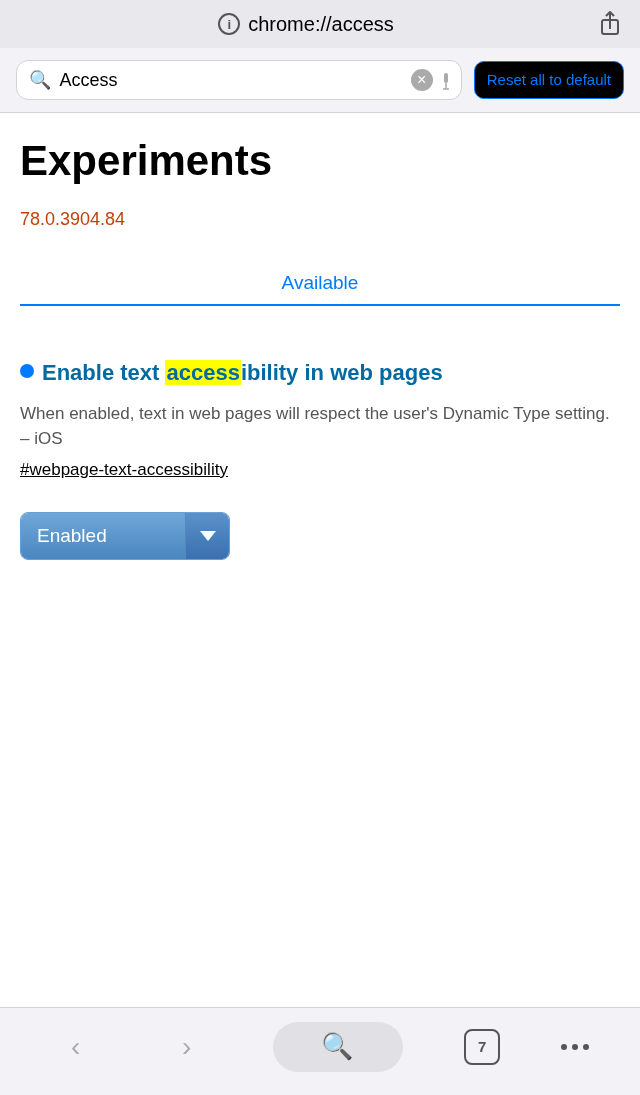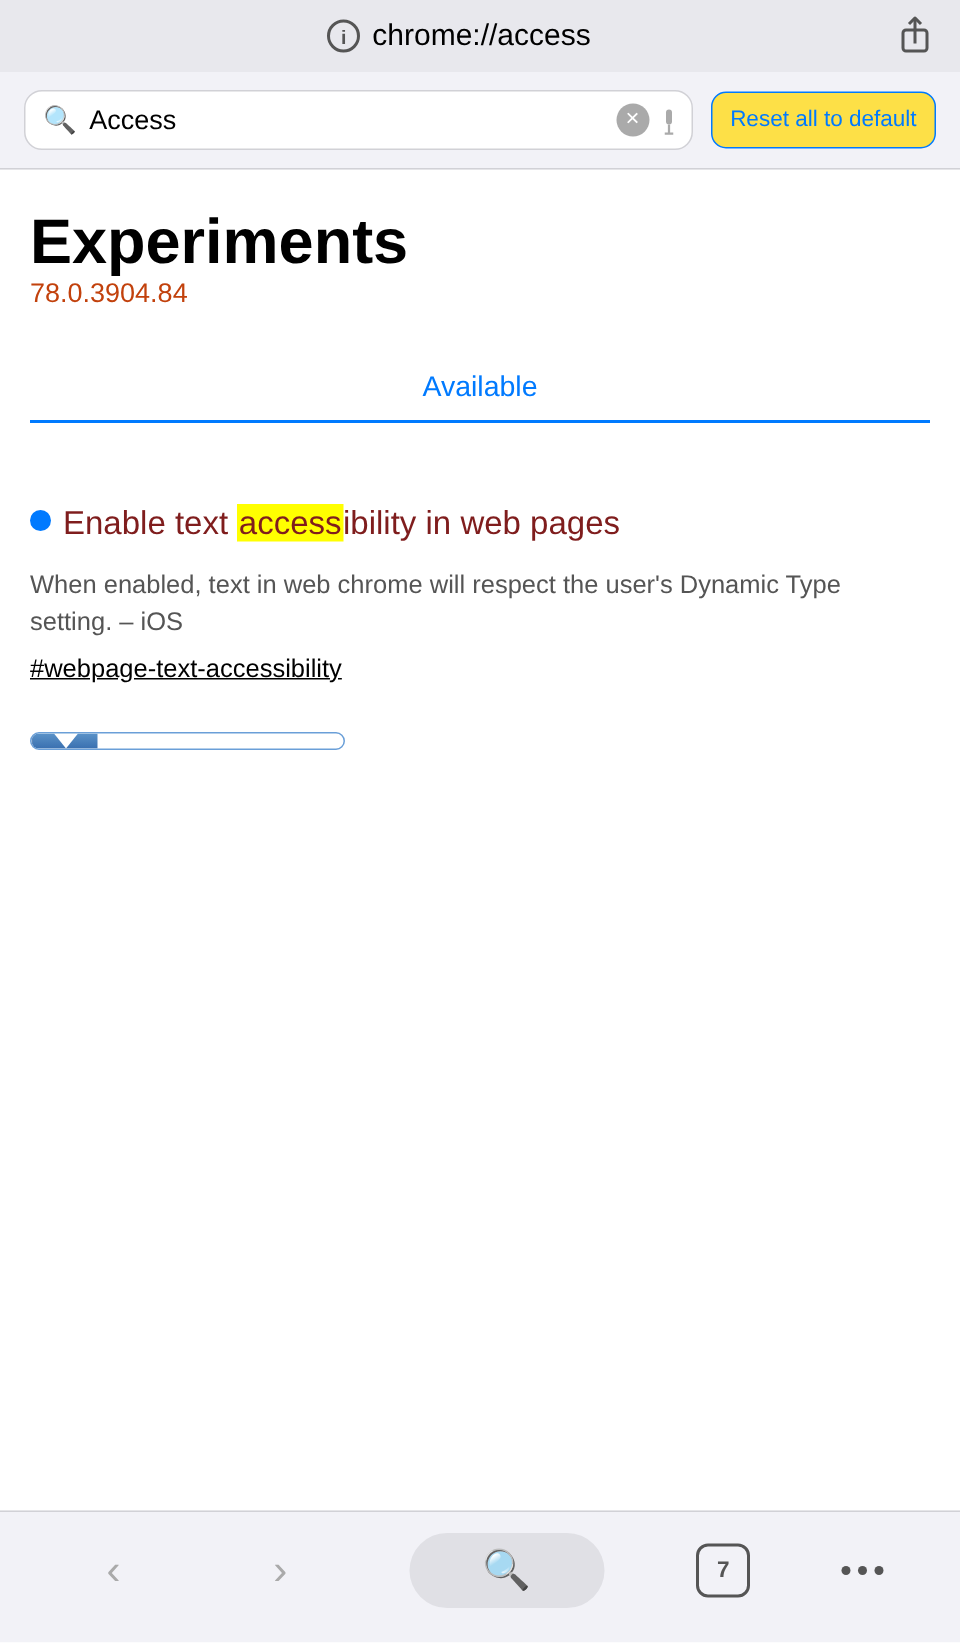--- a/index.html
+++ b/index.html
@@ -100,42 +100,42 @@
     }
     .voice-icon {
       width: 6px;
       height: 22px;
       display: flex;
       align-items: center;
       justify-content: center;
       margin-left: 2px;
     }
     .reset-btn {
-      background: #fde047;
+      background: #000000;
       border: 1.5px solid #007aff;
       border-radius: 10px;
       padding: 8px 12px;
       font-size: 15px;
       color: #007aff;
       cursor: pointer;
       white-space: nowrap;
       text-align: center;
       line-height: 1.3;
     }
 
     
     .main-content {
       flex: 1;
       padding: 24px 20px 0 20px;
     }
     .page-title {
       font-size: 42px;
       font-weight: 700;
       color: #000;
-      margin-bottom: 0;
+      margin-bottom: 24px;
     }
     .version {
       font-size: 18px;
       color: #c2410c;
       margin-bottom: 32px;
     }
 
     
     .tabs-container {
       display: flex;
@@ -154,22 +154,22 @@
       color: #007aff;
       font-weight: 500;
     }
 
     
     .flag-item {
       padding: 16px 0;
     }
     .flag-title {
       font-size: 22px;
-      font-weight: 400;
-      color: #7f1d1d;
+      font-weight: 700;
+      color: #0369a1;
       display: flex;
       align-items: flex-start;
       gap: 4px;
       flex-wrap: wrap;
       line-height: 1.4;
       margin-bottom: 12px;
     }
     .flag-dot {
       width: 14px;
       height: 14px;
@@ -344,23 +344,24 @@
     <div class="tab active">Available</div>
   </div>
 
   <div class="flag-item">
     <div class="flag-title">
       <span class="flag-dot"></span>
       <span class="flag-title-text">
         <span>Enable text </span><span class="highlight">access</span><span>ibility in web pages</span>
       </span>
     </div>
-    <div class="flag-description">When enabled, text in web chrome will respect the user's Dynamic Type setting. – iOS</div>
+    <div class="flag-description">When enabled, text in web pages will respect the user's Dynamic Type setting. – iOS</div>
     <a class="flag-link" href="#">#webpage-text-accessibility</a>
     <div class="flag-dropdown">
+      <div class="dropdown-label">Enabled</div>
       <div class="dropdown-arrow">
         <div class="arrow-down"></div>
       </div>
     </div>
   </div>
 </div>
 
 <div class="bottom-nav">
   <div class="nav-btn">
     <span class="nav-chevron">‹</span>

